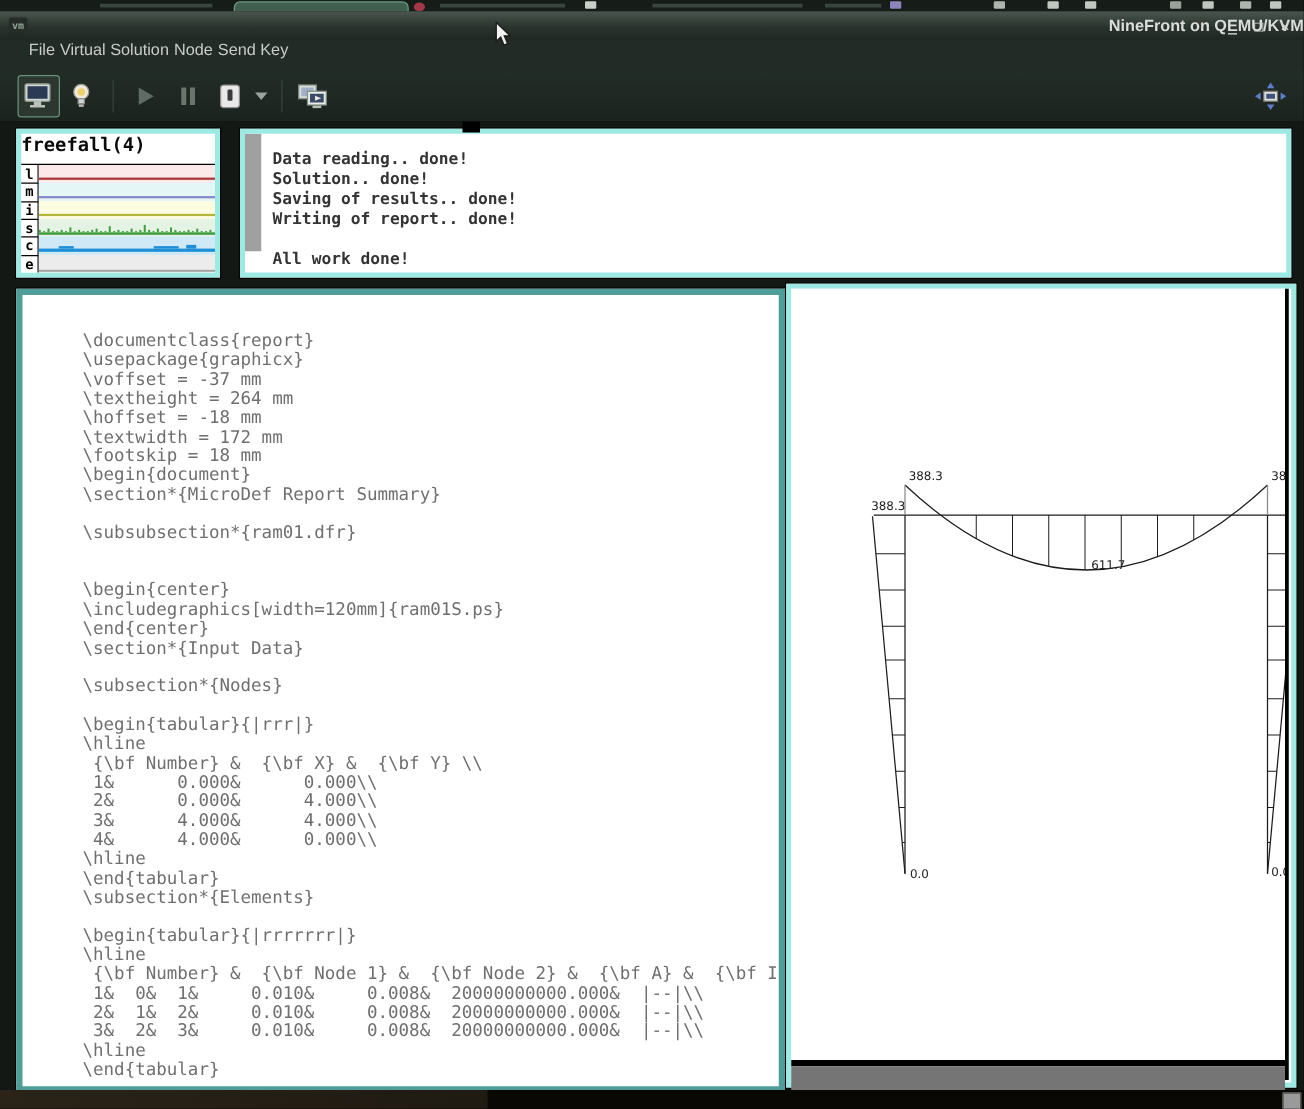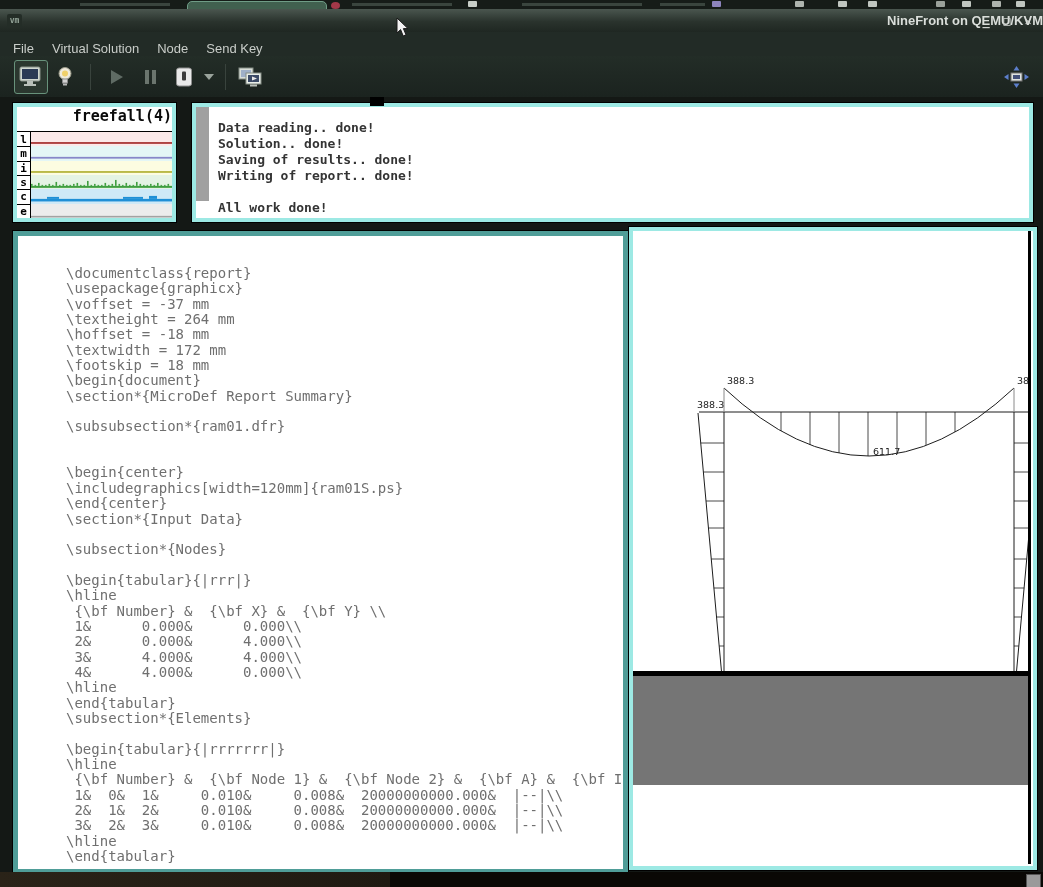--- a/index.html
+++ b/index.html
@@ -20,41 +20,41 @@
       background:linear-gradient(#4a564f,#2a332d 55%,#1f2722);border-bottom:1px solid #0d110e;z-index:2}
   #window-icon{position:absolute;left:7px;top:5px;width:15px;height:13px;background:#242d27;
       color:#93a398;font:bold 8px "DejaVu Sans Mono",monospace;text-align:center;line-height:13px;border-radius:2px}
   #window-title{position:absolute;left:0;top:0;width:100%;height:23px;text-align:right;
       font:bold 13px "Liberation Sans",sans-serif;color:#dadeda;line-height:23px}
   #window-controls{position:absolute;right:8px;top:0;height:23px;display:flex;gap:7px;align-items:center;
       color:#cfd3cf;font:bold 12px "DejaVu Sans Mono",monospace}
   #window-controls span{width:14px;text-align:center;cursor:default}
 
   
-  #menubar{left:0;top:32px;width:1043px;height:24px;background:#222b26;display:flex;align-items:flex-end;
-      padding-left:13px;gap:18px;box-sizing:border-box;z-index:2}
+  #menubar{left:0;top:32px;width:1043px;height:24px;background:#222b26;display:flex;align-items:flex-start;
+      padding-left:23px;gap:4px;box-sizing:border-box;z-index:2}
   .menu-item{font:13px "Liberation Sans",sans-serif;color:#c9cdc9}
 
   
   #toolbar{left:0;top:56px;width:1043px;height:41px;background:linear-gradient(#232d27,#1b231f);
       display:flex;align-items:center;padding-left:14px;box-sizing:border-box;z-index:2}
   .tool{width:34px;height:34px;display:flex;align-items:center;justify-content:center;box-sizing:border-box}
   .tool.selected{border:1px solid #68927b;border-radius:3px;background:#2b372f}
   .tool-sep{width:1px;height:26px;background:#39433d;margin:0 8px}
   #fullscreen-button{margin-left:auto;margin-right:10px}
 
   
   #vm-screen{left:0;top:97px;width:1043px;height:775px;background:#141815;overflow:hidden}
   .p9win{position:absolute;box-shadow:0 0 0 1px #000;background:#fff;box-sizing:border-box}
   .border-pale{border:4px solid #9de9e4}
   .border-focus{border:5px solid #4f9d98}
 
   
   #stats-window{left:13px;top:6px;width:163px;height:119px}
-  #stats-title{height:24px;line-height:24px;text-align:right;border-bottom:1px solid #000;
+  #stats-title{height:24px;line-height:24px;text-align:left;border-bottom:1px solid #000;
       font:bold 15px "DejaVu Sans Mono",monospace;color:#0a0a0a}
   #stats-rows{display:flex;flex-direction:column;height:calc(100% - 25px)}
   .srow{flex:1;display:flex;min-height:0}
   .slabel{width:13px;background:#fff;border-right:1px solid #000;border-top:1px solid #000;
       font:bold 11px "DejaVu Sans Mono",monospace;color:#000;display:flex;align-items:center;justify-content:center}
   .srow:first-child .slabel{border-top:none}
   .sgraph{flex:1;position:relative}
   .sgraph svg{position:absolute;left:0;top:0;width:100%;height:100%}
 
   
@@ -66,21 +66,21 @@
   #screen-artifact{left:370px;top:0;width:14px;height:9px;background:#000;z-index:5}
 
   
   #editor-window{left:13px;top:134px;width:615px;height:643px}
   #editor-text{margin:0;padding:30px 0 0 48px;font:14px/15.35px "DejaVu Sans Mono",monospace;
       color:#6f6f6f;white-space:pre;overflow:hidden;height:100%;box-sizing:border-box}
 
   
   #diagram-window{left:629px;top:130px;width:408px;height:643px}
   #diagram-inner{width:395px;height:633px;border-right:3px solid #000}
-  #diagram-white{height:440px;background:#fff;position:relative;overflow:hidden}
+  #diagram-white{height:617px;background:#fff;position:relative;overflow:hidden}
   #diagram-black{height:5px;background:#000}
   #diagram-gray{height:109px;background:#757575}
   #moment-svg{position:absolute;left:0;top:0}
   #moment-svg line,#moment-svg path{stroke:#1d1d1d;stroke-width:1;fill:none}
   #moment-svg .thin{stroke-width:0.8}
   #moment-svg .gline{stroke:#8a8a8a}
   #moment-svg text{font:9.5px "DejaVu Sans",sans-serif;fill:#222}
 
   
   #bottom-strip{left:0;top:872px;width:1043px;height:15px;background:#0a0805;overflow:hidden}

